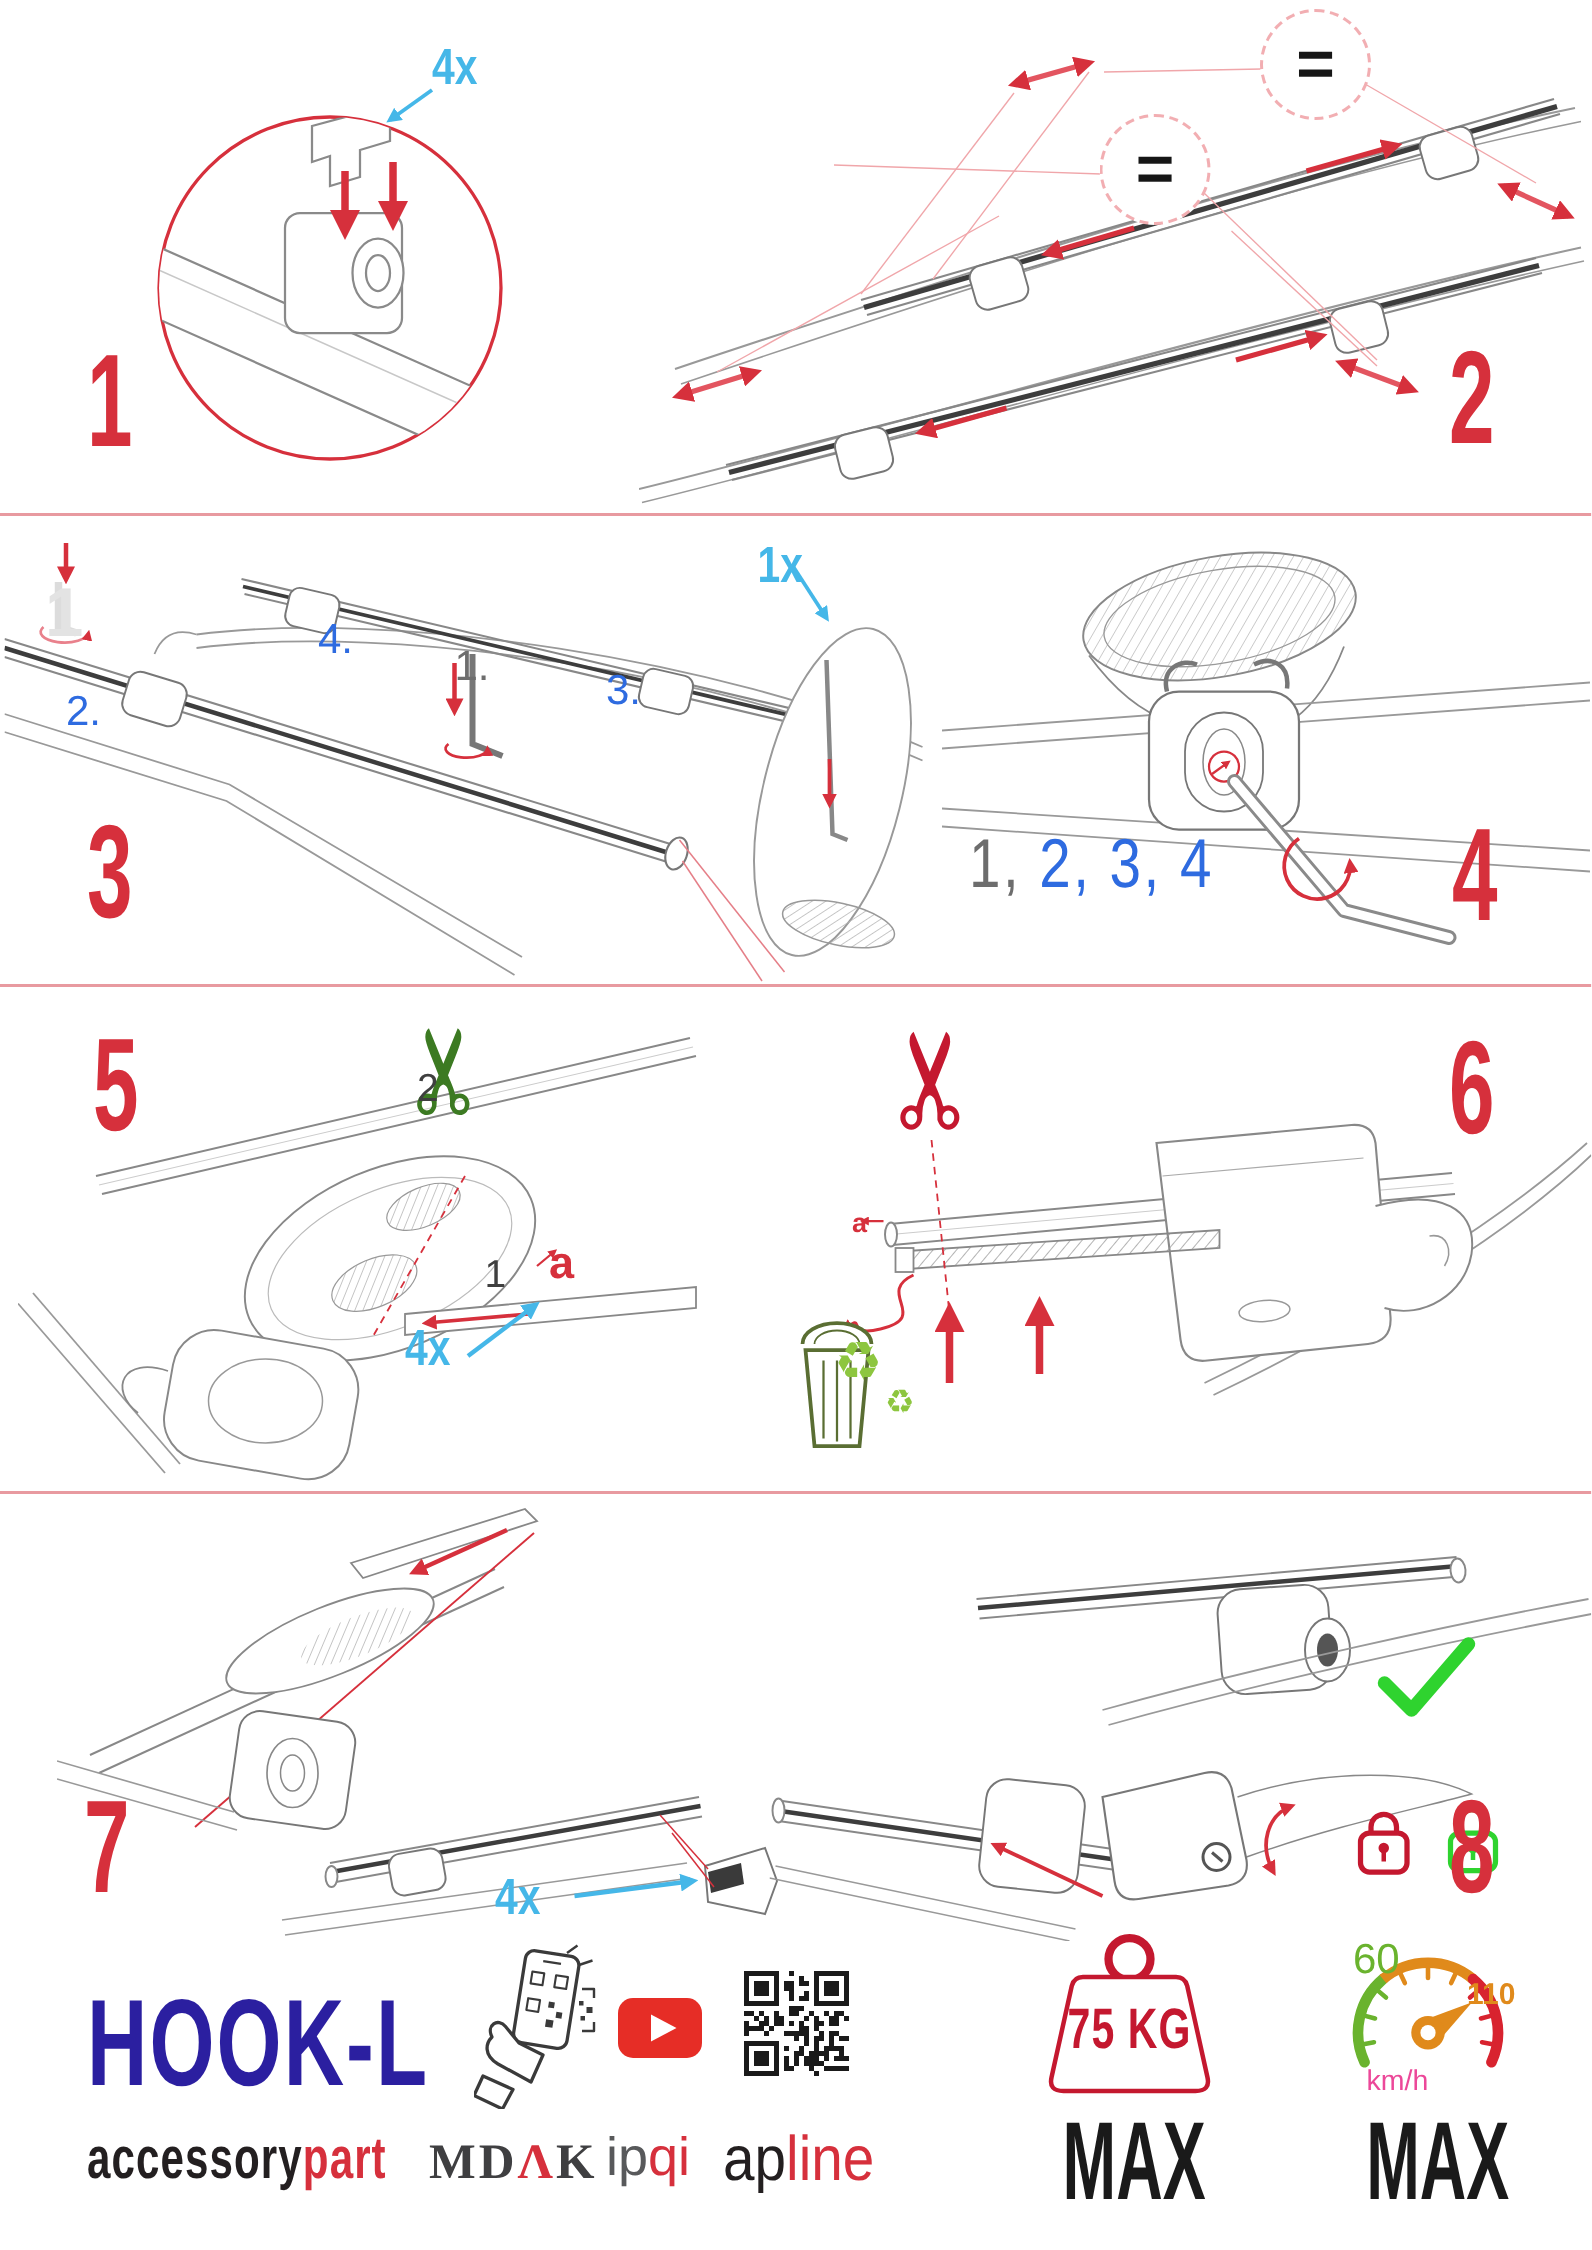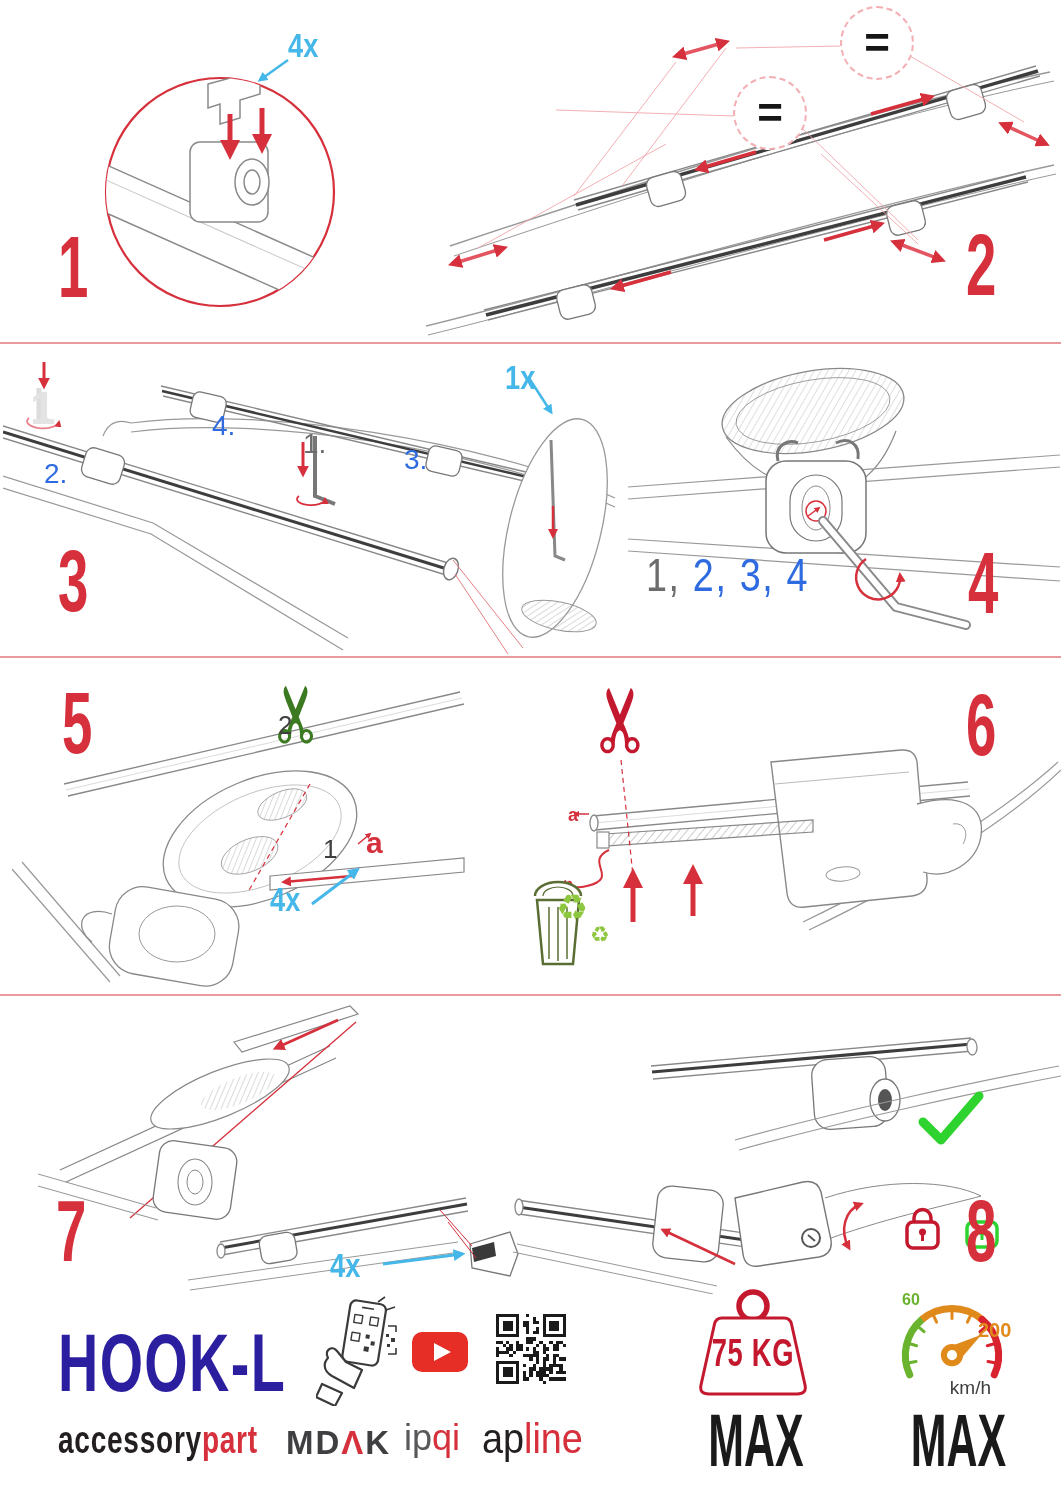--- a/index.html
+++ b/index.html
@@ -22,34 +22,34 @@
   .seq .first{color:#6d6d6d;} .seq .rest{color:#2e6be0;}
   .eq{position:absolute;width:70px;height:70px;border:2px dashed #f2aeb2;border-radius:50%;
       display:flex;align-items:center;justify-content:center;font-size:44px;font-weight:700;color:#161616;background:#fff;}
   .scissors{position:absolute;line-height:1;transform:rotate(-90deg);transform-origin:center center;}
   .recycle{position:absolute;line-height:1;color:#8dc63f;}
   .logo-product{position:absolute;font-size:82px;font-weight:700;line-height:1;color:#2b1fa0;
                 transform:scaleX(.68);transform-origin:left top;letter-spacing:2px;}
   .logo-brand{position:absolute;font-size:39px;font-weight:700;line-height:1;
               transform:scaleX(.72);transform-origin:left top;letter-spacing:1px;}
   .logo-brand .b1{color:#231f20;} .logo-brand .b2{color:#d6303c;}
-  .logo-mdak{position:absolute;font-size:33px;font-weight:700;line-height:1;color:#3f3f41;letter-spacing:2px;}
+  .logo-mdak{position:absolute;font-size:33px;font-weight:700;line-height:1;color:#3f3f41;letter-spacing:2px;font-family:Liberation Serif, serif;}
   .logo-mdak .lam{color:#d6303c;}
   .logo-ipqi{position:absolute;font-size:36px;font-weight:400;line-height:1;color:#58595b;}
   .logo-ipqi .q{color:#d6303c;}
   .logo-apline{position:absolute;font-size:42px;font-weight:400;line-height:1;color:#231f20;
                transform:scaleX(.9);transform-origin:left top;}
   .logo-apline .ln{color:#d6303c;}
   .maxlabel{position:absolute;font-size:74px;font-weight:700;line-height:1;color:#1a1a1a;
             text-align:center;transform:scaleX(.58);transform-origin:center top;}
   .weightval{position:absolute;font-size:38px;font-weight:700;line-height:1;color:#c4182f;
              text-align:center;transform:scaleX(.72);transform-origin:center top;letter-spacing:1px;}
-  .speedlow{position:absolute;font-size:16px;font-weight:700;color:#6ab32e;line-height:1;}
+  .speedlow{position:absolute;font-size:28px;font-weight:400;color:#6ab32e;line-height:1;}
   .speedhigh{position:absolute;font-size:20px;font-weight:700;color:#e08a1b;line-height:1;}
-  .speedunit{position:absolute;font-size:19px;color:#404040;line-height:1;text-align:right;}
+  .speedunit{position:absolute;font-size:19px;color:#ec4899;line-height:1;text-align:left;}
 </style>
 </head>
 <body>
 
 <div class="page">
 
   <svg class="ill" style="left:92px;top:50px" width="262" height="272" viewBox="0 0 262 272">
     <defs>
       <marker id="a1r" viewBox="0 0 10 10" refX="7" refY="5" markerWidth="4" markerHeight="4" orient="auto-start-reverse">
           <path d="M0,0 L10,5 L0,10 Z" fill="#d6303c"></path>
@@ -648,17 +648,17 @@
       <line x1="85.2" y1="31.4" x2="88.6" y2="24.1" stroke="#e08a1b"></line>
       <line x1="97.6" y1="40.9" x2="103.7" y2="35.7" stroke="#d8232f"></line>
       <line x1="104.8" y1="54.7" x2="112.5" y2="52.6" stroke="#d8232f"></line>
       <line x1="105.5" y1="70.3" x2="113.3" y2="71.7" stroke="#d8232f"></line>
     </g>
     <polygon points="99,44 64,57 74,73" fill="#e08a1b"></polygon>
     <circle cx="70" cy="64" r="11" fill="#e08a1b"></circle>
     <circle cx="70" cy="64" r="5" fill="#fff"></circle>
   </svg>
   <span class="speedlow" style="left:902px;top:1292px">60</span>
-  <span class="speedhigh" style="left:978px;top:1320px">200</span>
+  <span class="speedhigh" style="left:978px;top:1320px">110</span>
   <span class="speedunit" style="left:911px;top:1378px;width:80px">km/h</span>
   <span class="maxlabel" style="left:881px;top:1404px;width:142px">MAX</span>
 
 </div>
 
 </body></html>

